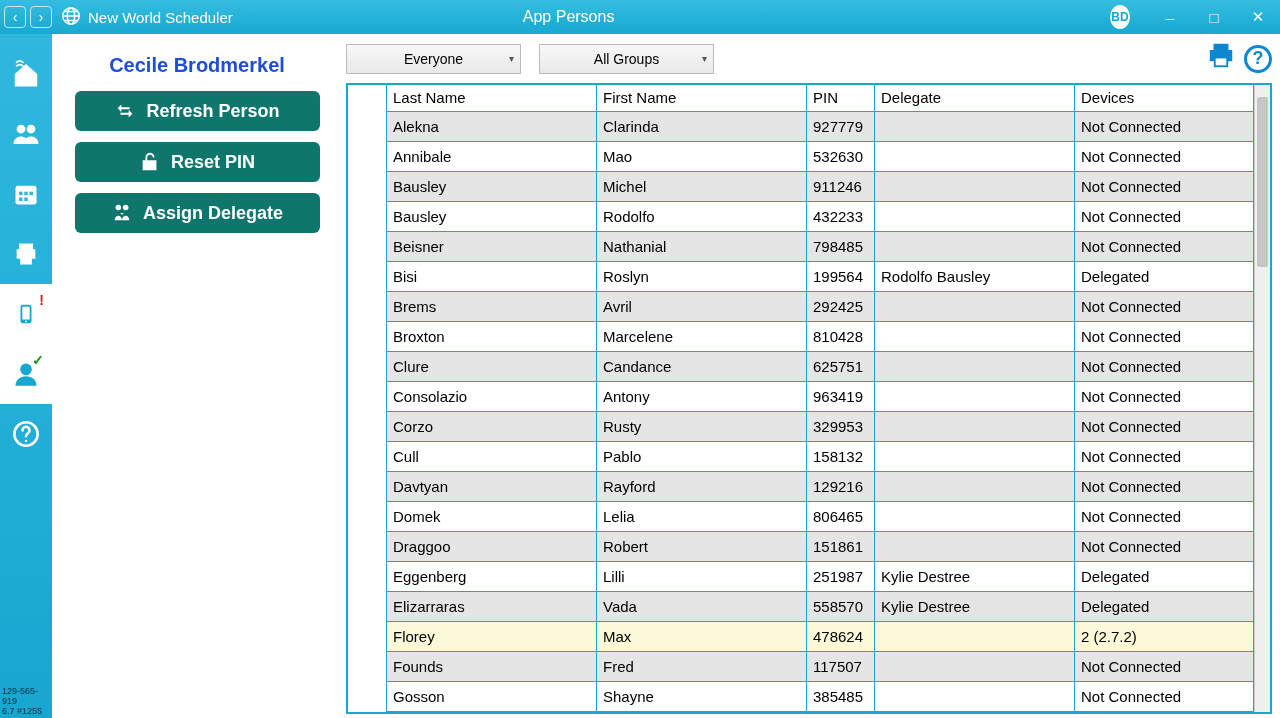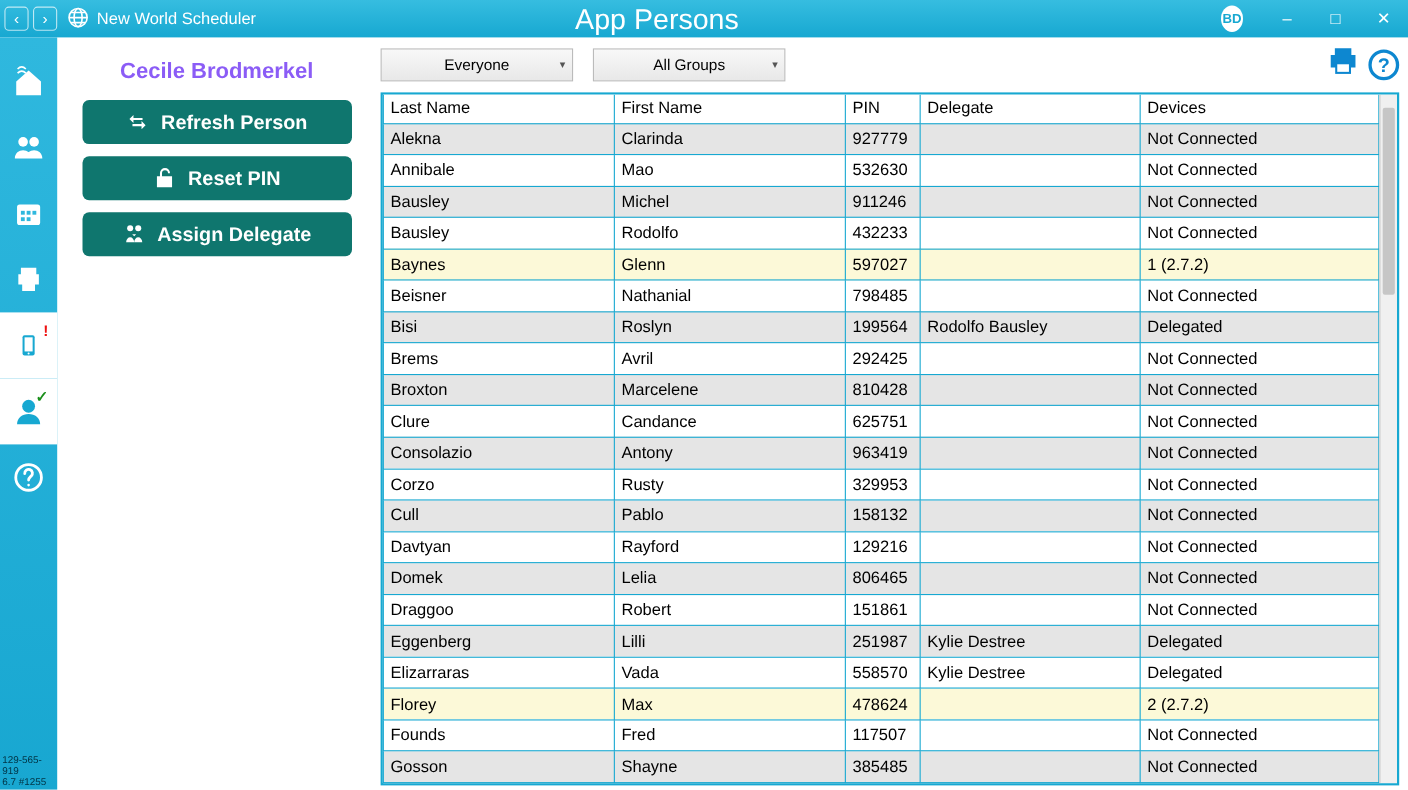--- a/index.html
+++ b/index.html
@@ -2,50 +2,50 @@
 <html><head>
 <meta charset="utf-8">
 <style>
 * { box-sizing: border-box; margin: 0; padding: 0; }
 body { font-family: "Segoe UI", Arial, sans-serif; font-size: 14px; background: #fff; width: 1280px; height: 718px; overflow: hidden; }
 
 .titlebar { height: 34px; background: linear-gradient(#36bde0, #17a8d1); display: flex; align-items: center; color: #fff; }
 .nav-btn { width: 22px; height: 22px; border: 1px solid rgba(255,255,255,0.7); border-radius: 4px; margin-left: 4px; display: flex; align-items: center; justify-content: center; font-size: 14px; cursor: pointer; }
 .globe { margin: 0 6px 0 8px; }
 .app-name { font-size: 15px; }
-.page-title { flex: 0 0 auto; font-size: 26px; font-weight: 400; margin-left: 290px; }
+.page-title { flex: 0 0 auto; font-size: 16px; font-weight: 400; margin-left: 290px; }
 .win-ctrls { margin-left: auto; display: flex; align-items: center; }
 .badge-bd { width: 20px; height: 24px; border-radius: 50%; background: #fff; color: #17a8d1; font-weight: bold; font-size: 12px; display: flex; align-items: center; justify-content: center; margin-right: 18px; }
 .win-btn { width: 44px; height: 34px; display: flex; align-items: center; justify-content: center; cursor: pointer; font-size: 15px; }
 
 .main { display: flex; height: 684px; }
 
 .sidebar { width: 52px; background: linear-gradient(#2fb8de, #18a7d1); display: flex; flex-direction: column; align-items: center; padding-top: 10px; color: #fff; position: relative; }
 .side-item { width: 52px; height: 60px; display: flex; align-items: center; justify-content: center; font-size: 26px; cursor: pointer; position: relative; }
 .side-item.alt { background: #fff; color: #17a8d1; }
 .side-item.sel { background: #fff; color: #17a8d1; }
 .red-dot { position: absolute; top: 8px; right: 8px; color: #e11; font-size: 14px; font-weight: bold; }
 .green-check { position: absolute; top: 8px; right: 8px; color: #1a8f1a; font-size: 14px; font-weight: bold; }
 .side-foot { margin-top: auto; font-size: 9px; color: #003344; line-height: 1.1; padding: 1px 2px; width: 100%; }
 
 .panel { width: 290px; padding: 20px 12px 0 12px; }
-.person-title { color: #8b5cf6; font-size: 20px; font-weight: bold; text-align: center; margin-bottom: 14px; }
+.person-title { color: #1d4ed8; font-size: 20px; font-weight: bold; text-align: center; margin-bottom: 14px; }
 .action-btn { width: 245px; height: 40px; background: #0f766e; color: #fff; border: none; border-radius: 6px; font-size: 18px; font-weight: 600; display: flex; align-items: center; justify-content: center; gap: 10px; margin: 11px auto 10px auto; cursor: pointer; }
 .action-btn svg { width: 22px; height: 22px; fill: #fff; }
 
 .content { flex: 1; display: flex; flex-direction: column; padding: 6px 8px 4px 4px; position: relative; }
 .toolbar { display: flex; align-items: center; gap: 18px; margin-bottom: 6px; }
 .dropdown { width: 175px; height: 30px; border: 1px solid #bbb; background: linear-gradient(#f8f8f8,#e8e8e8); display: flex; align-items: center; justify-content: center; position: relative; cursor: pointer; }
 .dropdown .caret { position: absolute; right: 6px; font-size: 10px; color: #555; }
 .tb-right { margin-left: auto; display: flex; gap: 8px; align-items: center; }
 .print-icon { color: #0d87d0; font-size: 30px; cursor: pointer; }
 .help-icon { width: 28px; height: 28px; border: 3px solid #0d87d0; border-radius: 50%; color: #0d87d0; font-weight: bold; font-size: 18px; display: flex; align-items: center; justify-content: center; cursor: pointer; }
 
 .grid-wrap { flex: 1; border: 2px solid #17a8d1; overflow: hidden; display: flex; }
-.grid { flex: 1; border-collapse: collapse; width: 100%; }
+.grid { flex: 1; border-collapse: collapse; width: 100%; margin-left: 38px; }
 .grid th { background: #fff; border: 1px solid #17a8d1; border-top: none; text-align: left; padding: 3px 6px; font-weight: 400; font-size: 15px; height: 26px; }
 .grid td { border: 1px solid #17a8d1; padding: 1px 6px; font-size: 15px; height: 22.5px; }
 .grid tbody tr:nth-child(odd) { background: #e5e5e5; }
 .grid tbody tr:nth-child(even) { background: #fff; }
 .grid tbody tr.hl-yellow { background: #fcf9d8 !important; }
 .grid tbody tr.hl-sel { background: #fcf300 !important; }
 .vscroll { width: 16px; background: #f0f0f0; border-left: 1px solid #ccc; position: relative; }
 .vscroll-thumb { position: absolute; top: 12px; left: 2px; right: 2px; height: 170px; background: #c6c6c6; border-radius: 2px; }
 
 .col-last { width: 210px; }
@@ -213,27 +213,20 @@
               <td></td>
               <td>Not Connected</td>
             </tr>
             <tr>
               <td>Bausley</td>
               <td>Rodolfo</td>
               <td>432233</td>
               <td></td>
               <td>Not Connected</td>
             </tr>
-            <tr class="hl-yellow">
-              <td>Baynes</td>
-              <td>Glenn</td>
-              <td>597027</td>
-              <td></td>
-              <td>1 (2.7.2)</td>
-            </tr>
             <tr>
               <td>Beisner</td>
               <td>Nathanial</td>
               <td>798485</td>
               <td></td>
               <td>Not Connected</td>
             </tr>
             <tr>
               <td>Bisi</td>
               <td>Roslyn</td>

